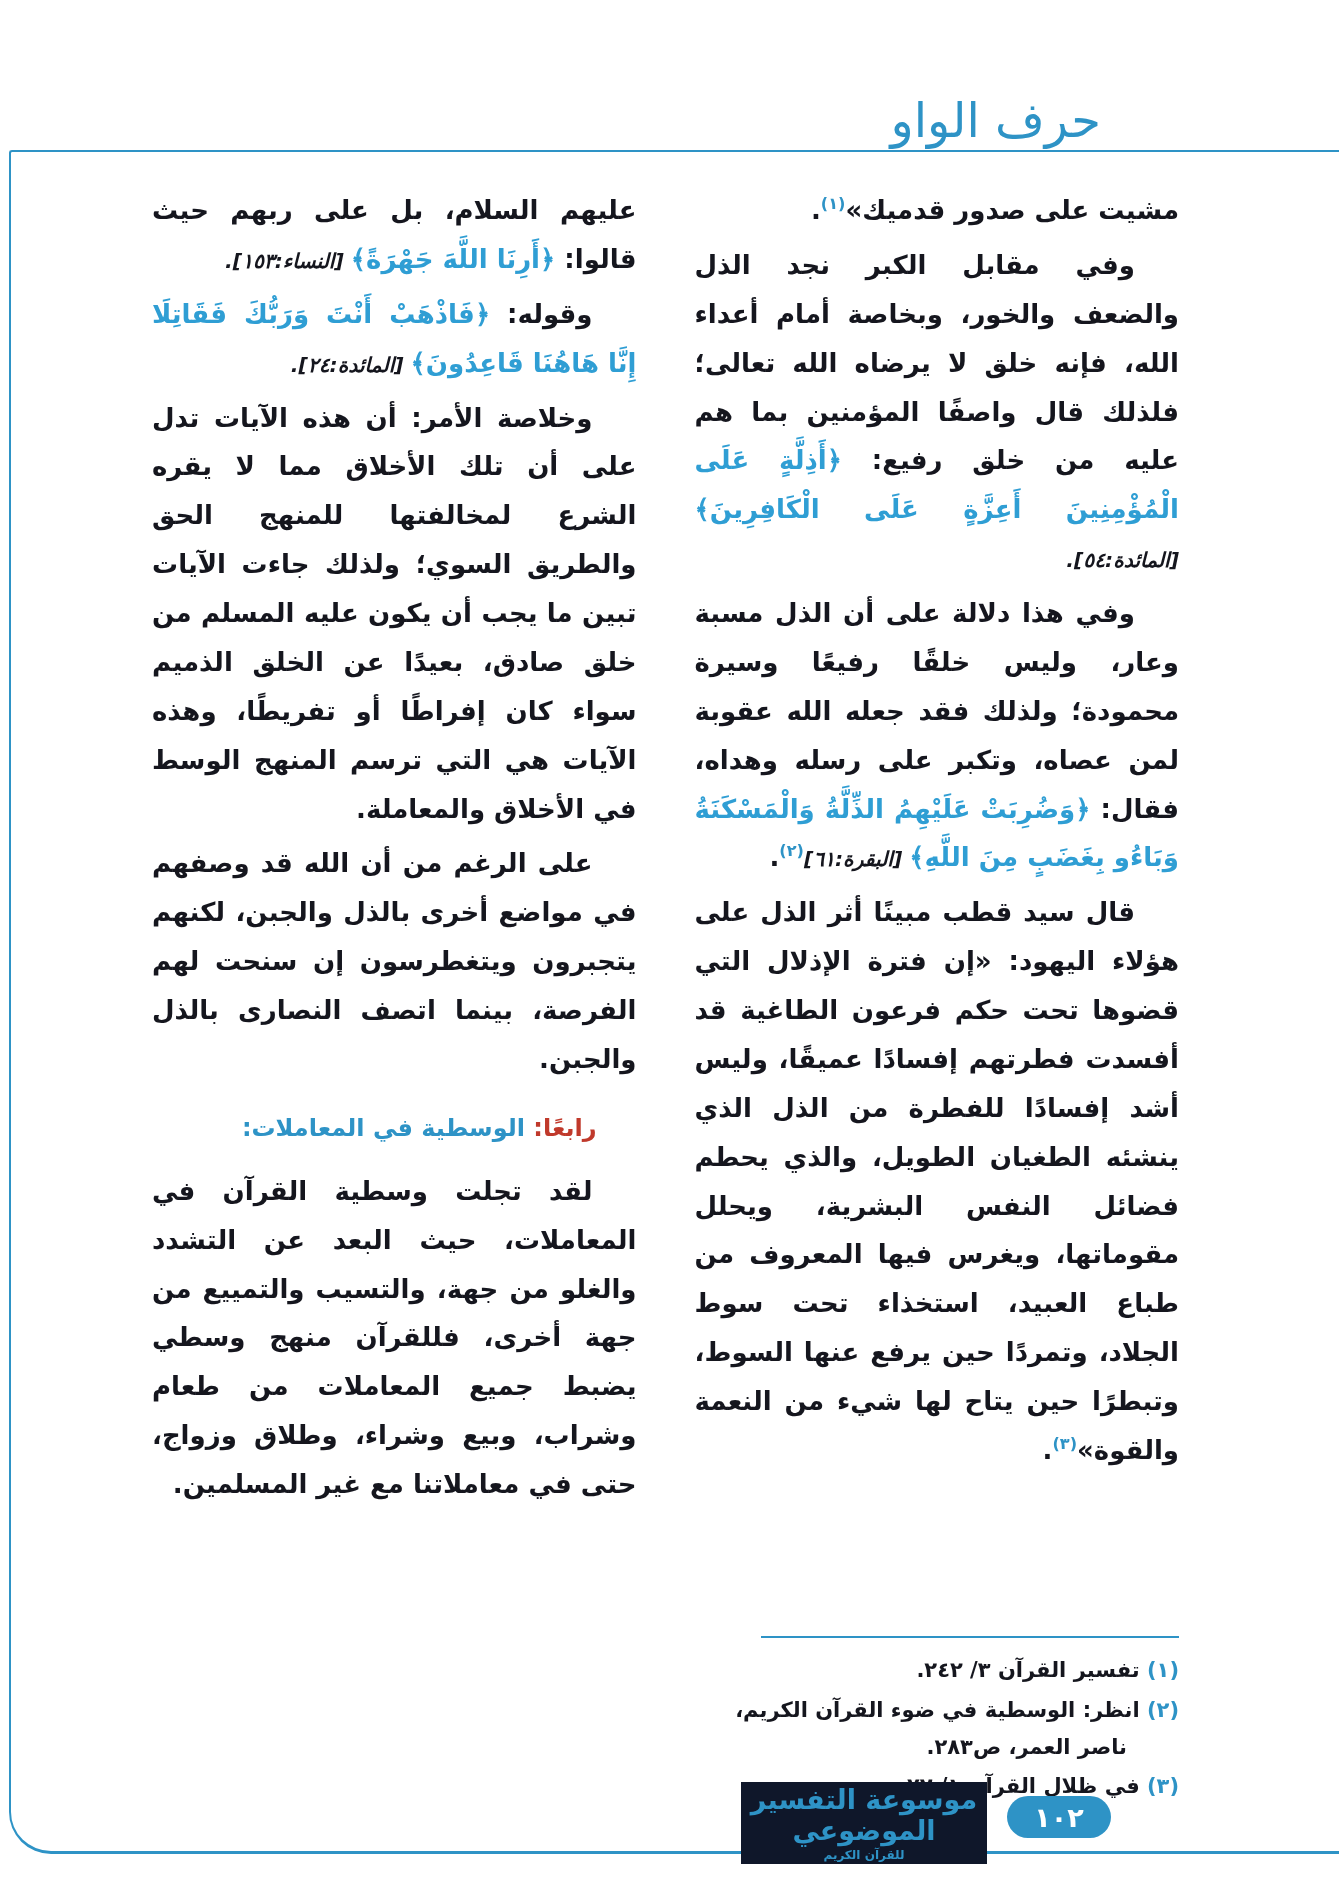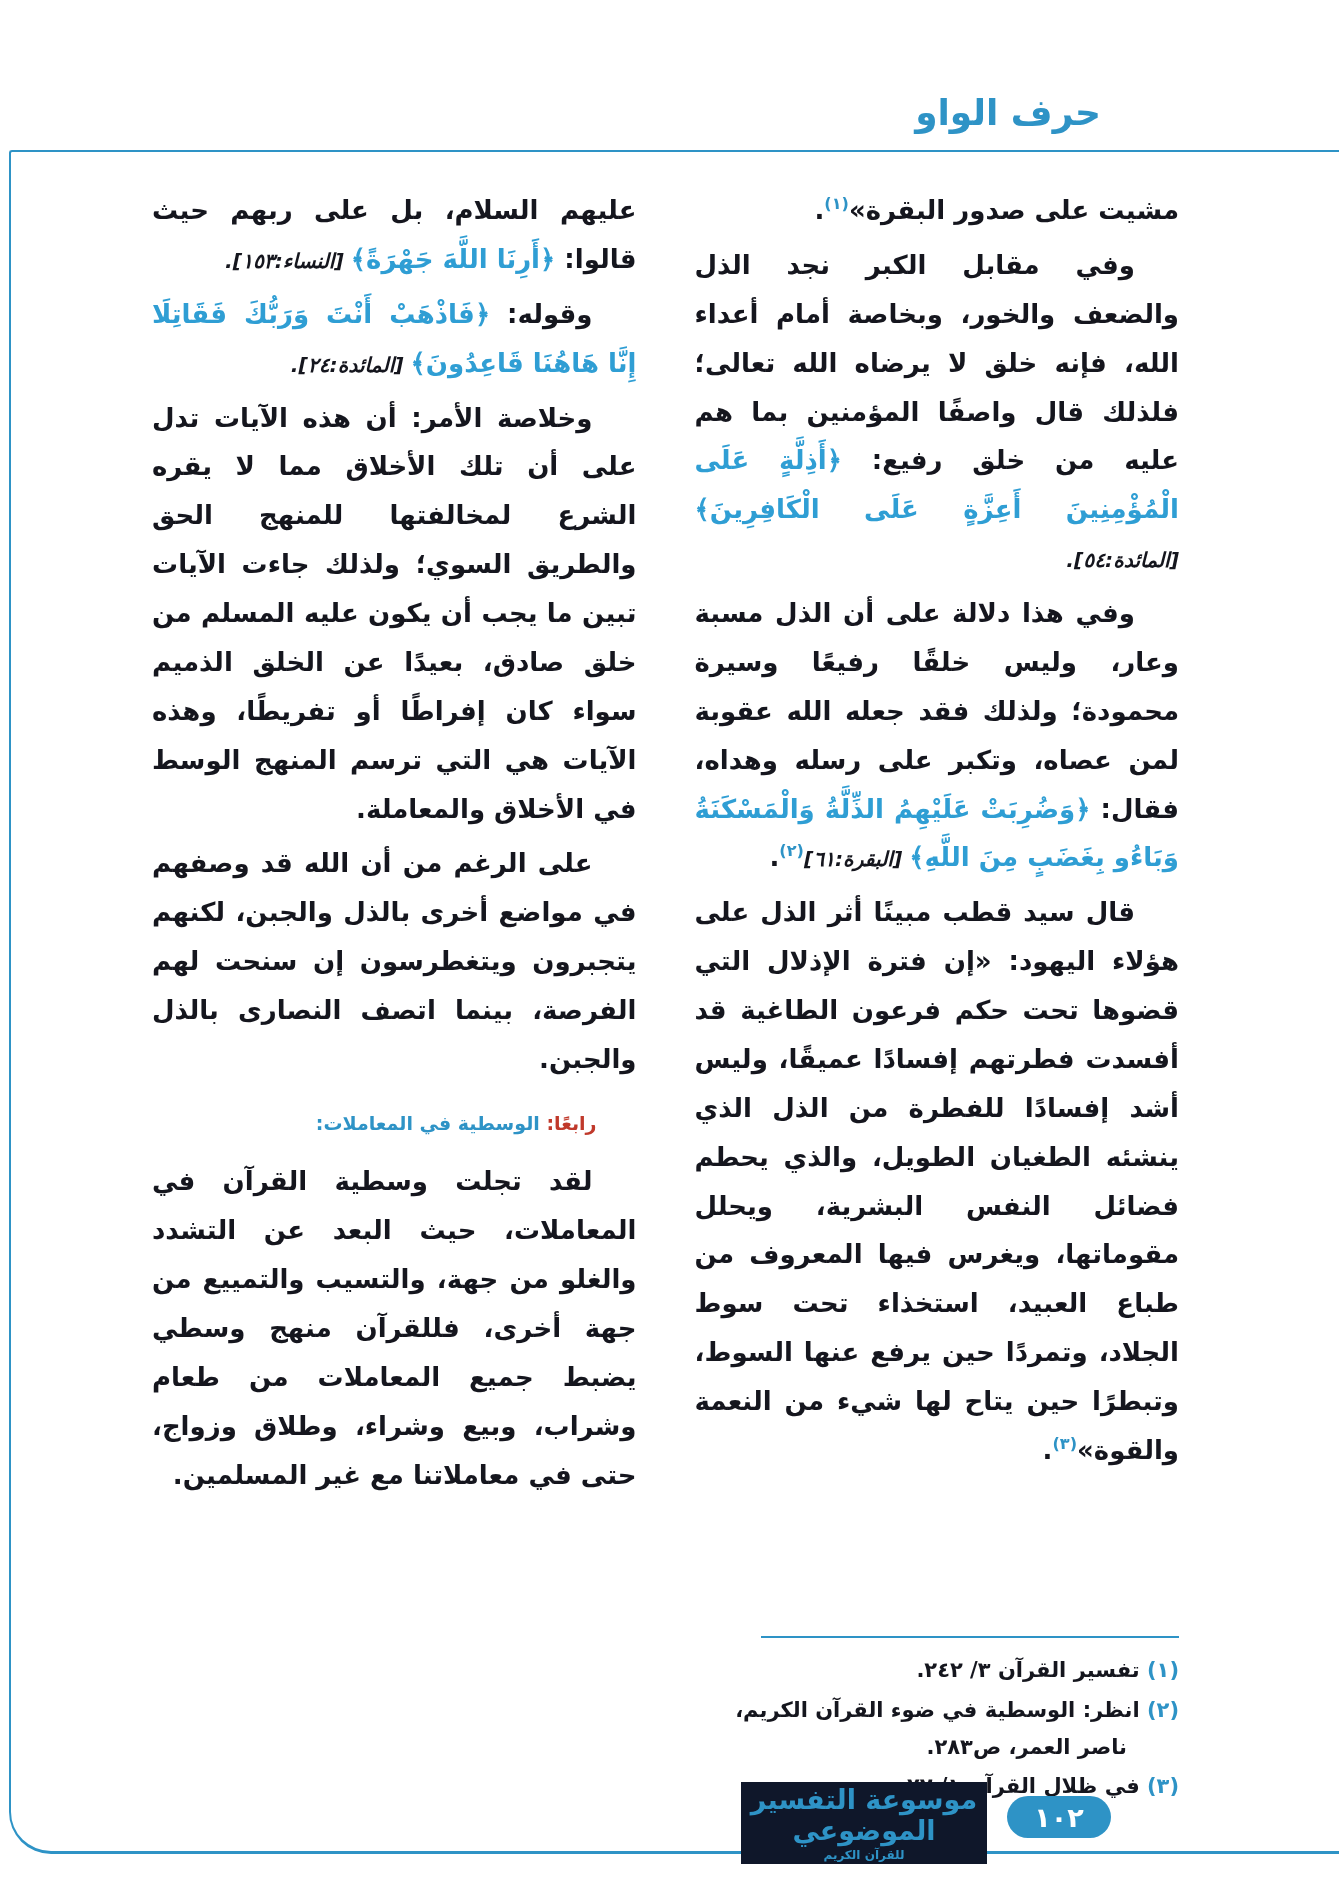--- a/index.html
+++ b/index.html
@@ -12,21 +12,21 @@
   html,body{margin:0;padding:0;}
   body{
     width:1339px;height:1890px;background:#ffffff;
     font-family:"DejaVu Sans",sans-serif;direction:rtl;color:var(--ink);
   }
   .page{position:relative;width:1339px;height:1890px;background:#fff;overflow:hidden;}
 
   
   .chapter-title{
     position:absolute;top:92px;right:238px;
-    font-size:36px;font-weight:bold;color:var(--accent);
+    font-size:48px;font-weight:normal;color:var(--accent);
     letter-spacing:1px;
   }
 
   
   .frame{
     position:absolute;top:150px;left:9px;right:0;bottom:36px;
     border-top:2px solid var(--accent);
     border-left:2px solid var(--accent);
     border-bottom:3px solid var(--accent);
     border-radius:3px 0 0 42px;
@@ -39,21 +39,21 @@
     display:flex;gap:58px;align-items:stretch;
   }
   .col{flex:1;font-size:26px;line-height:1.88;font-weight:bold;text-align:justify;}
   .col-right{display:flex;flex-direction:column;}
   .para{margin:0 0 6px;text-indent:44px;}
   .para.flush{text-indent:0;}
   .quran{color:var(--quran);}
   .ref{font-size:0.78em;font-style:italic;}
   .sup{color:var(--accent);font-size:0.62em;vertical-align:super;font-weight:bold;}
 
-  .section-heading{margin:22px 0 16px;text-indent:40px;font-size:19px;text-align:right;}
+  .section-heading{margin:22px 0 16px;text-indent:40px;font-size:24px;text-align:right;}
   .section-heading .h-num{color:var(--red);}
   .section-heading .h-title{color:var(--accent);}
 
   
   .footnotes{margin-top:auto;padding-top:8px;font-size:21px;line-height:1.75;}
   .fn-rule{width:418px;height:0;border-top:2px solid var(--accent);margin:0 0 14px 0;}
   .fn{padding-right:52px;text-indent:-52px;text-align:right;margin-bottom:3px;}
   .fn-num{color:var(--accent);font-weight:bold;}
 
   
@@ -74,21 +74,21 @@
 
 <div class="page">
 
   <div class="chapter-title">حرف الواو</div>
 
   <div class="frame"></div>
 
   <main class="content">
 
     <section class="col col-right">
-      <p class="para flush"><span>مشيت على صدور البقرة»</span><span class="sup">(١)</span><span>.</span></p>
+      <p class="para flush"><span>مشيت على صدور قدميك»</span><span class="sup">(١)</span><span>.</span></p>
 
       <p class="para"><span>وفي مقابل الكبر نجد الذل والضعف والخور، وبخاصة أمام أعداء الله، فإنه خلق لا يرضاه الله تعالى؛ فلذلك قال واصفًا المؤمنين بما هم عليه من خلق رفيع: </span><span class="quran">﴿أَذِلَّةٍ عَلَى الْمُؤْمِنِينَ أَعِزَّةٍ عَلَى الْكَافِرِينَ﴾</span><span class="ref"> [المائدة:٥٤].</span></p>
 
       <p class="para"><span>وفي هذا دلالة على أن الذل مسبة وعار، وليس خلقًا رفيعًا وسيرة محمودة؛ ولذلك فقد جعله الله عقوبة لمن عصاه، وتكبر على رسله وهداه، فقال: </span><span class="quran">﴿وَضُرِبَتْ عَلَيْهِمُ الذِّلَّةُ وَالْمَسْكَنَةُ وَبَاءُو بِغَضَبٍ مِنَ اللَّهِ﴾</span><span class="ref"> [البقرة:٦١]</span><span class="sup">(٢)</span><span>.</span></p>
 
       <p class="para"><span>قال سيد قطب مبينًا أثر الذل على هؤلاء اليهود: «إن فترة الإذلال التي قضوها تحت حكم فرعون الطاغية قد أفسدت فطرتهم إفسادًا عميقًا، وليس أشد إفسادًا للفطرة من الذل الذي ينشئه الطغيان الطويل، والذي يحطم فضائل النفس البشرية، ويحلل مقوماتها، ويغرس فيها المعروف من طباع العبيد، استخذاء تحت سوط الجلاد، وتمردًا حين يرفع عنها السوط، وتبطرًا حين يتاح لها شيء من النعمة والقوة»</span><span class="sup">(٣)</span><span>.</span></p>
 
 
       <div class="footnotes">
         <div class="fn-rule"></div>

